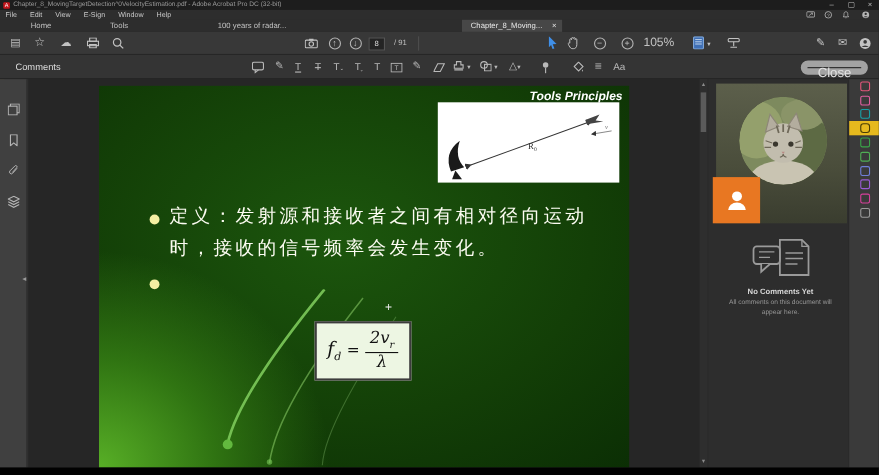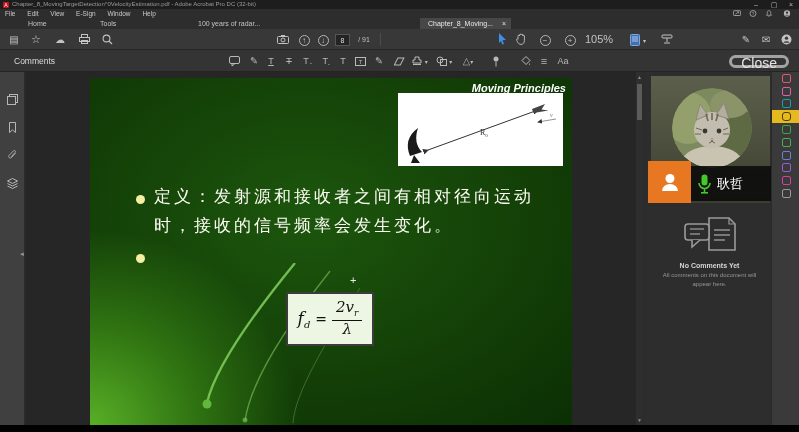--- a/index.html
+++ b/index.html
@@ -26,21 +26,21 @@
   .tbi { position:absolute; top:0; height:21px; line-height:21px; text-align:center; font-size:10px; color:#c2c2c2; }
   .circ { display:inline-block; width:11px; height:11px; border:1px solid #b5b5b5; border-radius:50%; line-height:9px; font-size:8px; vertical-align:middle; }
   .pagebox { position:absolute; top:4.5px; width:15px; height:12px; background:#242424; border:1px solid #555; color:#ddd; font-size:7px; line-height:11px; text-align:center; }
   .sep { position:absolute; top:4px; width:1px; height:13px; background:#4c4c4c; }
 
   #commentbar { left:0; top:50px; width:799px; height:22px; background:#343434; border-bottom:1px solid #242424; }
   #comment-accent { left:0; top:50px; width:4px; height:22px; background:#e2aa11; }
   #commentbar .label { position:absolute; left:14px; top:0; color:#dcdcdc; font-size:8.5px; line-height:22px; }
   .cbi { position:absolute; top:0; height:22px; line-height:22px; text-align:center; font-size:9.5px; color:#b9b9b9; }
   .tt { font-size:9px; color:#b9b9b9; }
-  .closebtn { position:absolute; right:10px; top:4.5px; border:3px solid #a3a3a3; border-radius:8px; color:#e2e2e2; font-size:14px; line-height:11px; padding:0 9px; height:13px; }
+  .closebtn { position:absolute; right:10px; top:4.5px; border:6px solid #a3a3a3; border-radius:8px; color:#e2e2e2; font-size:12px; line-height:11px; padding:0 9px; height:13px; }
 
   
   #lsidebar { left:0; top:72px; width:25px; height:353px; background:#404040; border-right:1px solid #2a2a2a; }
   .lsic { position:absolute; left:7px; width:11px; height:11px; }
   #docarea { left:26px; top:72px; width:610px; height:353px; background:#262626; }
   #vscroll { left:636px; top:72px; width:7px; height:353px; background:#2e2e2e; }
   #vthumb { left:637px; top:84px; width:5px; height:36px; background:#5b5b5b; }
   .scrbtn { position:absolute; left:636px; width:7px; height:8px; color:#8a8a8a; font-size:5px; line-height:8px; text-align:center; }
   .collapse-arrow { position:absolute; color:#9a9a9a; font-size:6px; line-height:8px; }
 
@@ -296,21 +296,21 @@
   <div id="slide" class="abs">
     <svg class="abs" style="left:55px; top:185px;" width="245" height="162" viewBox="0 0 245 162">
       <path d="M150,0 C105,55 70,105 62,140" stroke="#7cc95a" stroke-width="2.4" fill="none" opacity="0.9"></path>
       <circle cx="62" cy="141" r="4.5" fill="#62b83e"></circle>
       <path d="M185,8 C140,65 105,120 100,158" stroke="#8ed06a" stroke-width="1.4" fill="none" opacity="0.55"></path>
       <circle cx="100" cy="157" r="2.5" fill="#7cc95a" opacity="0.6"></circle>
       <path d="M215,25 C180,80 150,130 148,160" stroke="#a0d884" stroke-width="1" fill="none" opacity="0.3"></path>
     </svg>
 
 
-    <span id="corner-label" class="abs">Moving Principles</span>
+    <span id="corner-label" class="abs">Tools Principles</span>
 
     <div id="diagram-box" class="abs">
       <svg width="165" height="73" viewBox="0 0 165 73">
         <defs>
           <marker id="ah" markerWidth="6" markerHeight="6" refX="5" refY="3" orient="auto">
               <path d="M0,0 L6,3 L0,6 Z" fill="#333"></path>
             </marker>
         </defs>
         <line x1="30" y1="57" x2="140" y2="17" stroke="#333" stroke-width="1" marker-start="url(#ah)" marker-end="url(#ah)"></line>
         <text x="82" y="42" font-size="8" fill="#333" font-family="Liberation Serif, serif">R<tspan font-size="5" dy="2">0</tspan></text>
@@ -378,29 +378,20 @@
     </div>
   </div>
 
   <div id="presence-box" class="abs">
     <svg width="22" height="22" viewBox="0 0 22 22">
       <circle cx="11" cy="7.5" r="4.5" fill="#fff"></circle>
       <path d="M3,20 a8,7 0 0 1 16,0 Z" fill="#fff"></path>
     </svg>
   </div>
 
-  <div id="namebar" class="abs">
-    <svg width="13" height="20" viewBox="0 0 13 20">
-      <rect x="3.5" y="0.5" width="6" height="11" rx="3" fill="#45c82a"></rect>
-      <path d="M1,9 a5.5,5.5 0 0 0 11,0" fill="none" stroke="#45c82a" stroke-width="1.6"></path>
-      <line x1="6.5" y1="15" x2="6.5" y2="18" stroke="#45c82a" stroke-width="1.6"></line>
-      <line x1="3" y1="18.8" x2="10" y2="18.8" stroke="#45c82a" stroke-width="1.6"></line>
-    </svg>
-    <span class="nm">耿哲</span>
-  </div>
 
   <div id="nocomments" class="abs">
     <svg class="ill" width="54" height="42" viewBox="0 0 54 42">
       <path d="M26,2 h20 l6,6 v26 h-26 Z" fill="none" stroke="#9a9a9a" stroke-width="1.6"></path>
       <path d="M46,2 v6 h6" fill="none" stroke="#9a9a9a" stroke-width="1.2"></path>
       <line x1="31" y1="14" x2="47" y2="14" stroke="#9a9a9a" stroke-width="1.4"></line>
       <line x1="31" y1="19" x2="47" y2="19" stroke="#9a9a9a" stroke-width="1.4"></line>
       <line x1="31" y1="24" x2="42" y2="24" stroke="#9a9a9a" stroke-width="1.4"></line>
       <rect x="2" y="8" width="24" height="16" rx="3" fill="#2d2d2d" stroke="#9a9a9a" stroke-width="1.6"></rect>
       <path d="M9,24 L9,31 L17,24" fill="#2d2d2d" stroke="#9a9a9a" stroke-width="1.6"></path>

